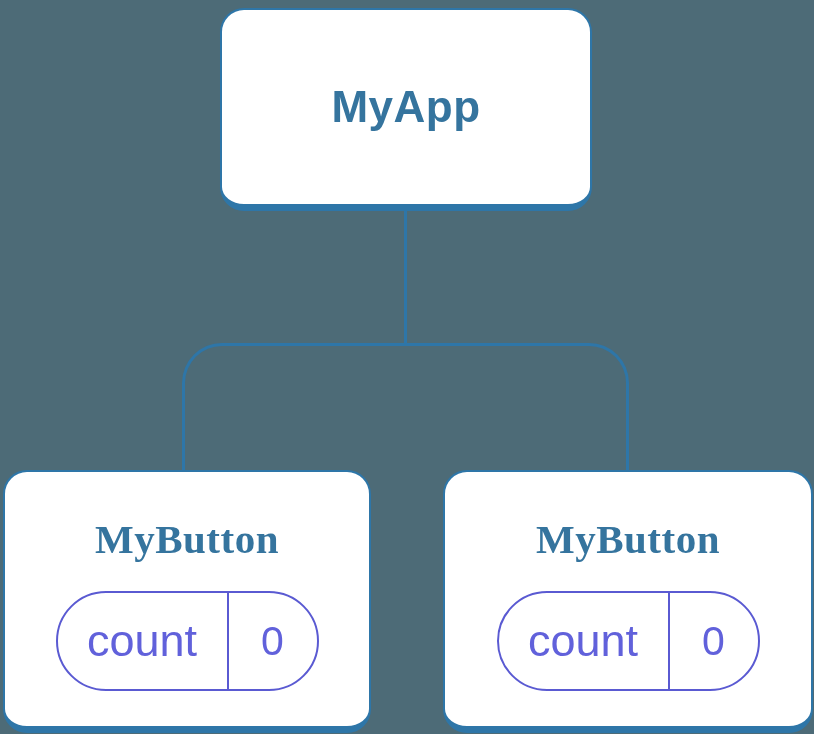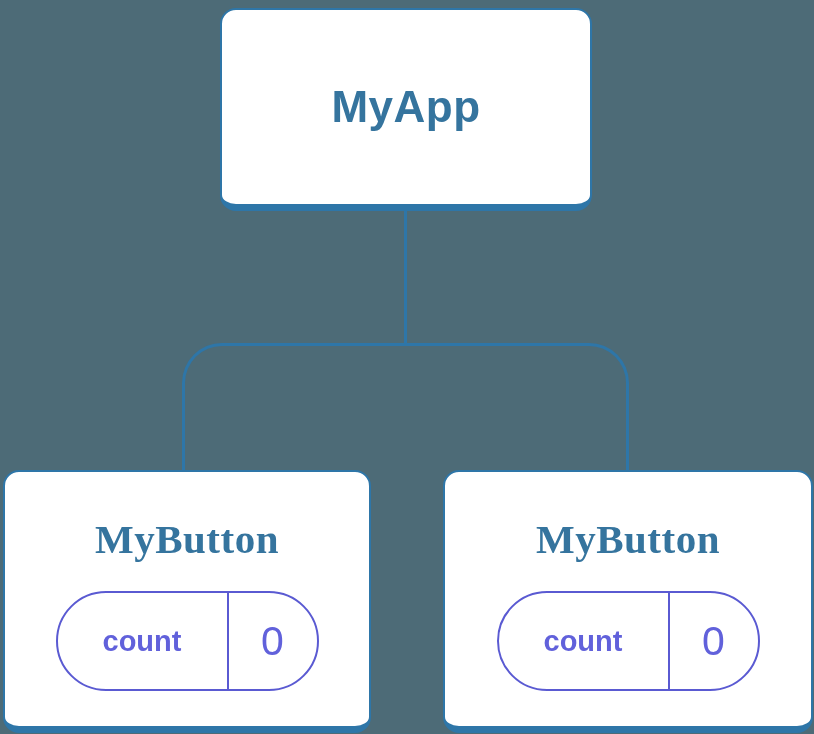--- a/index.html
+++ b/index.html
@@ -40,21 +40,21 @@
     border-radius: 40px 40px 0 0;
     background: transparent;
   }
   
   .node {
     position: absolute;
     box-sizing: border-box;
     background: var(--boxfill, #FFFFFF);
     border: 2px solid var(--line, #2E76A8);
     border-bottom-width: 7px;
-    border-radius: 16px;
+    border-radius: 24px;
     display: flex;
     flex-direction: column;
     align-items: center;
   }
   .node-root {
     left: 220px;
     top: 8px;
     width: 372px;
     height: 203px;
     justify-content: center;
@@ -88,22 +88,22 @@
     display: flex;
     align-items: stretch;
     overflow: hidden;
   }
   .pill-key {
     flex: 0 0 169px;
     display: flex;
     align-items: center;
     justify-content: center;
     color: var(--pilltext, #6161DB);
-    font-size: 29px;
-    font-weight: 700;
+    font-size: 45px;
+    font-weight: 400;
     text-align: right;
   }
   .pill-divider {
     flex: 0 0 2px;
     background: var(--pillline, #5A5AD2);
   }
   .pill-value {
     flex: 1 1 auto;
     display: flex;
     align-items: center;

